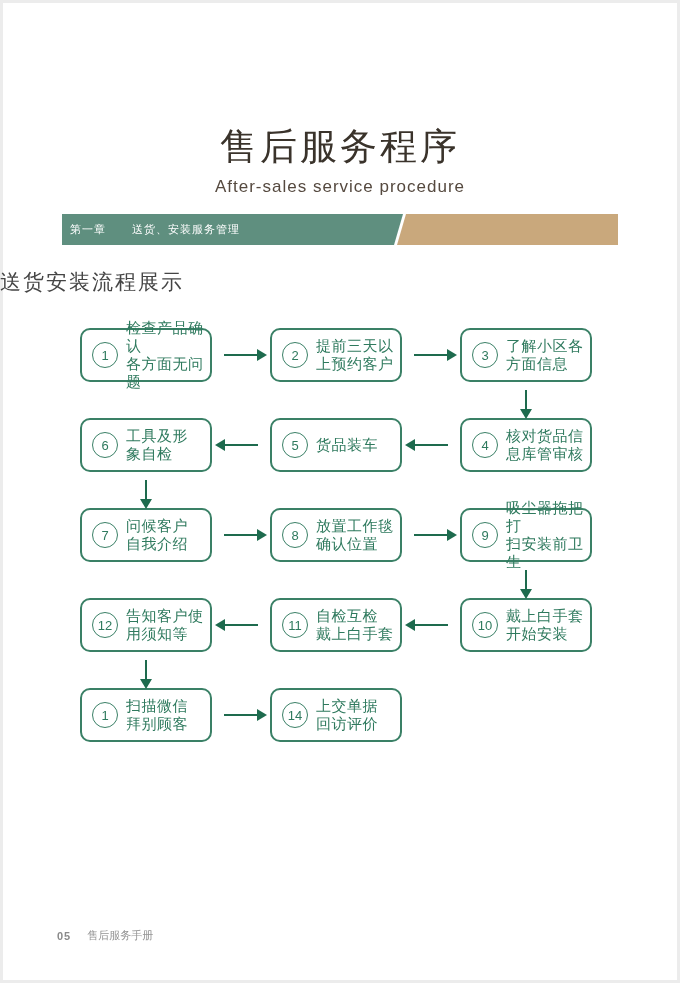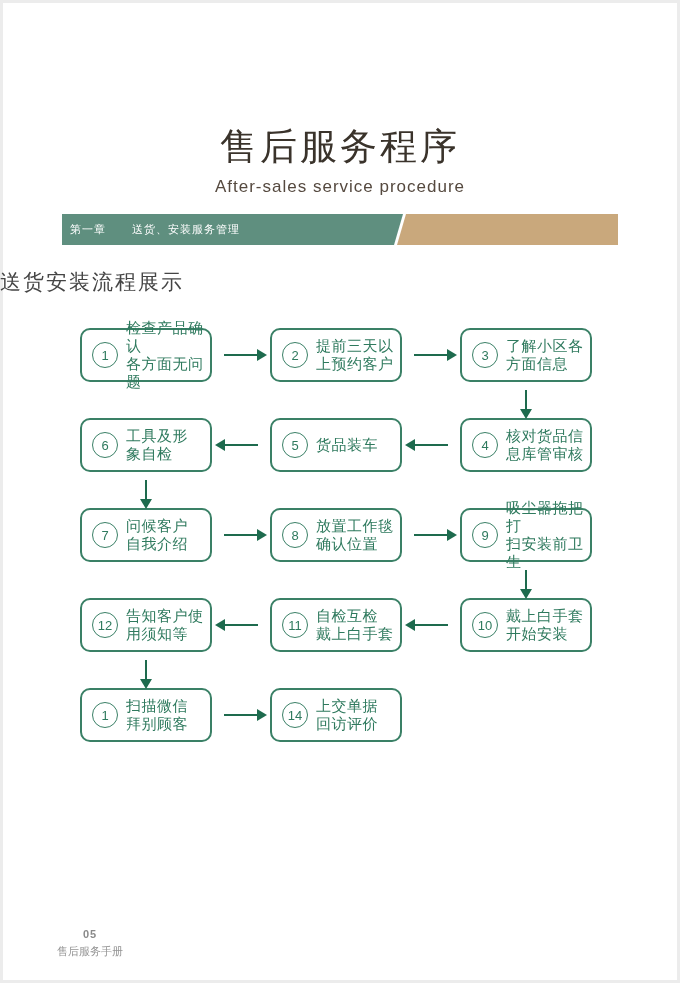--- a/index.html
+++ b/index.html
@@ -103,22 +103,22 @@
   .arr-d::after{
     content:"";position:absolute;left:-5px;bottom:-9px;
     border-top:10px solid var(--arrow-green);
     border-left:6px solid transparent;border-right:6px solid transparent;
   }
   .c1{grid-column:1}.c2{grid-column:2}.c3{grid-column:3}.c4{grid-column:4}.c5{grid-column:5}
   .r1{grid-row:1}.r2{grid-row:2}.r3{grid-row:3}.r4{grid-row:4}.r5{grid-row:5}
   .r6{grid-row:6}.r7{grid-row:7}.r8{grid-row:8}.r9{grid-row:9}
   .footer{
     position:absolute;left:57px;top:928px;
-    display:flex;align-items:center;gap:4px;
-    font-size:11px;color:#949494;flex-direction:column;
+    display:flex;align-items:center;gap:16px;
+    font-size:11px;color:#949494;
   }
   .footer .pnum{font-weight:bold;color:#8a8a8a;letter-spacing:1px;}
 </style>
 </head>
 <body>
 
 <div class="page">
 
 
   <div class="title-block">

